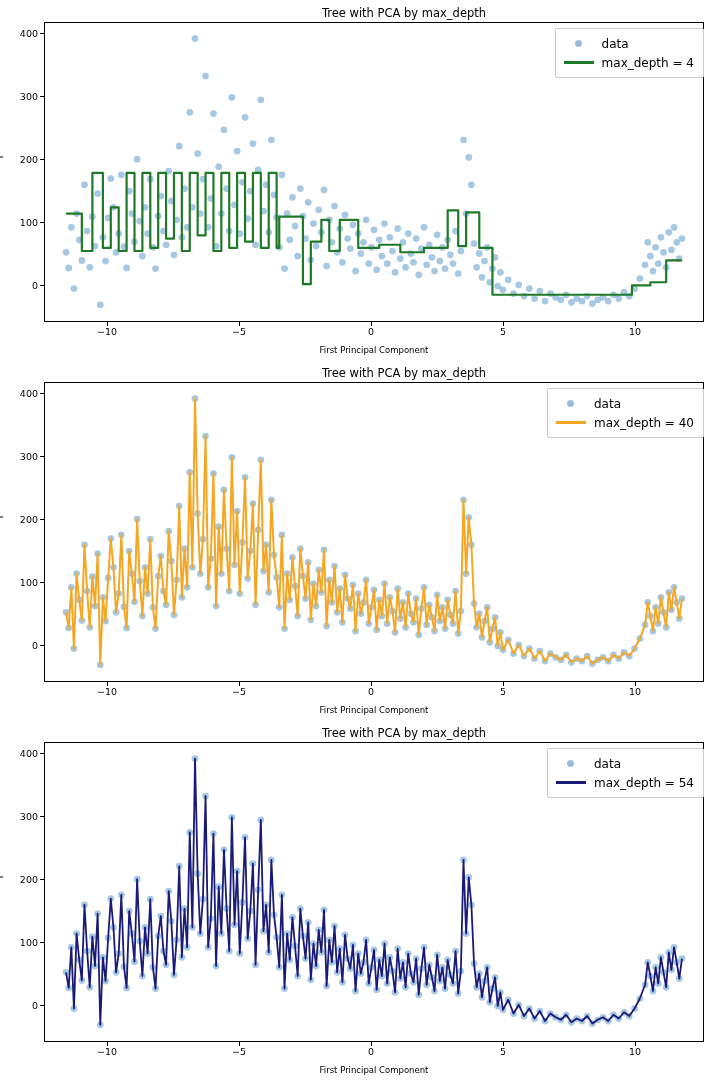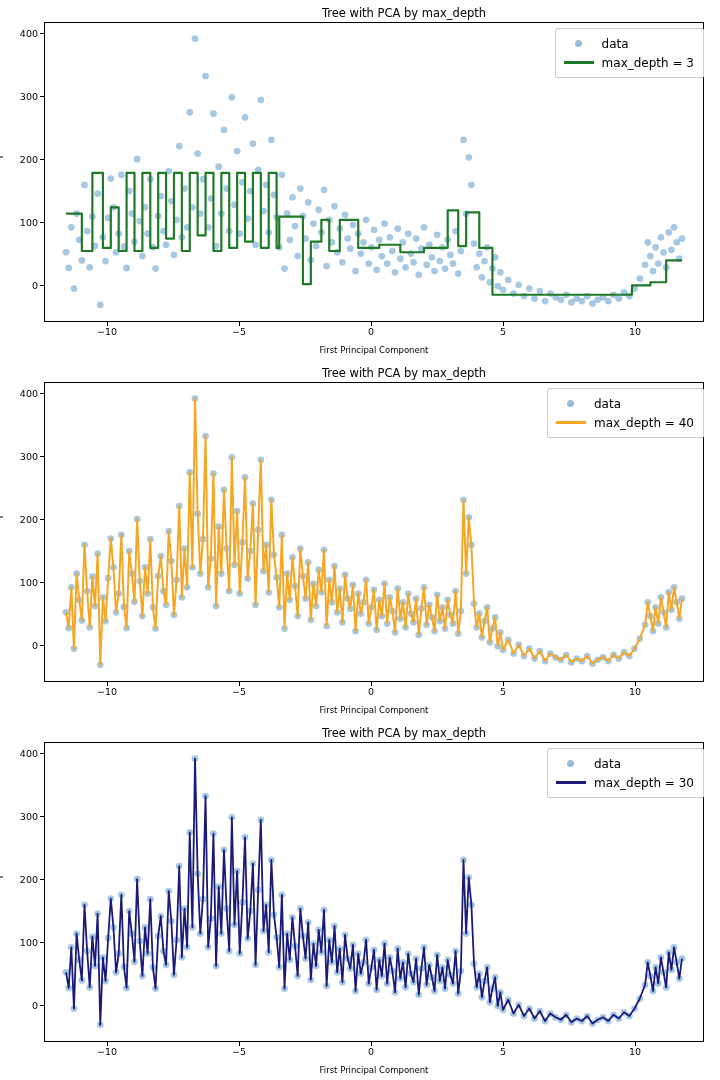--- a/index.html
+++ b/index.html
@@ -395,21 +395,21 @@
       <div class="legend-row">
         <span class="legend-key">
             <span class="legend-dot"></span>
           </span>
         <span class="legend-label">data</span>
       </div>
       <div class="legend-row">
         <span class="legend-key">
             <span class="legend-line" style="background:#1f7a28"></span>
           </span>
-        <span class="legend-label">max_depth = 3</span>
+        <span class="legend-label">max_depth = 4</span>
       </div>
     </div>
   </div>
 
   <div class="panel">
     <div class="panel-title">Tree with PCA by max_depth</div>
     <div class="ylabel">Y</div>
 
     <div class="tick-label-y" style="top:285px">0</div>
     <div class="tick-label-y" style="top:222px">100</div>
@@ -915,18 +915,18 @@
       <div class="legend-row">
         <span class="legend-key">
             <span class="legend-dot"></span>
           </span>
         <span class="legend-label">data</span>
       </div>
       <div class="legend-row">
         <span class="legend-key">
             <span class="legend-line" style="background:#1a1a78"></span>
           </span>
-        <span class="legend-label">max_depth = 30</span>
+        <span class="legend-label">max_depth = 54</span>
       </div>
     </div>
   </div>
 
 </div>
 
 </body></html>

